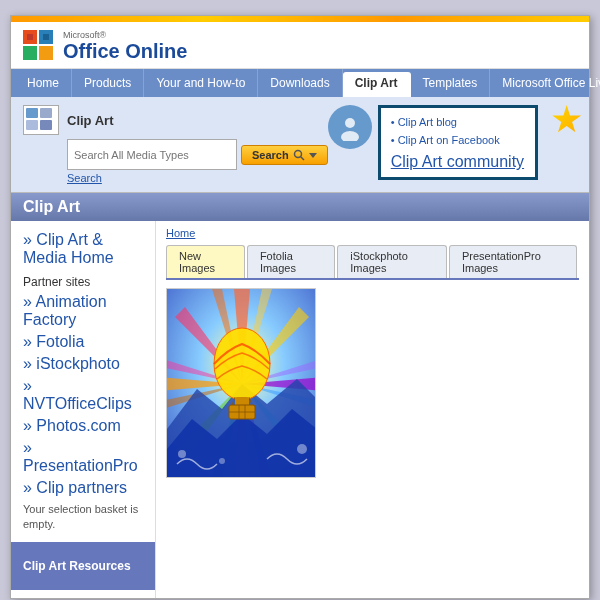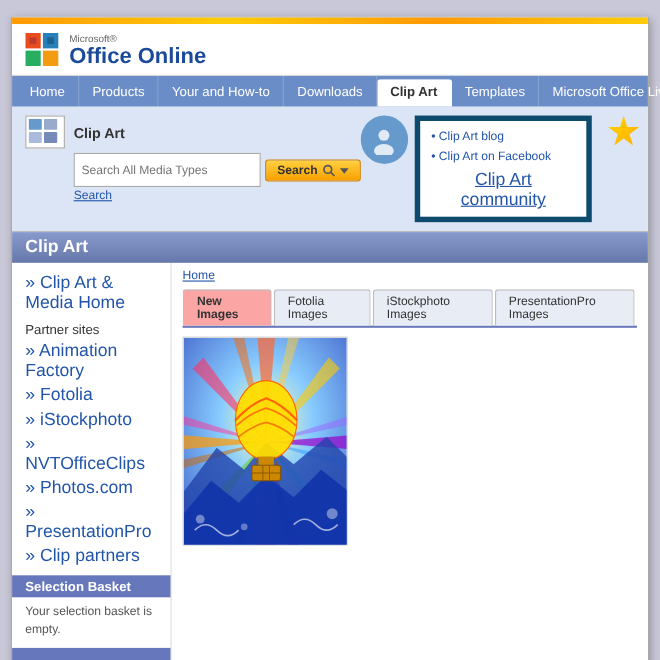--- a/index.html
+++ b/index.html
@@ -166,21 +166,21 @@
       text-decoration: underline;
       cursor: pointer;
       margin-top: 2px;
     }
 
     .search-right {
       display: flex;
       flex-direction: column;
       align-items: flex-start;
       background: white;
-      border: 5px solid #0c4a6e;
+      border: 3px solid #0c4a6e;
       padding: 6px 10px;
       min-width: 160px;
     }
 
     .community-links {
       font-size: 11px;
     }
 
     .community-link {
       color: #2255aa;
@@ -309,22 +309,22 @@
       cursor: pointer;
       border: 1px solid #bbb;
       border-bottom: none;
       background: #e8ecf5;
       color: #333;
       margin-right: 2px;
       border-radius: 3px 3px 0 0;
     }
 
     .img-tab.active {
-      background: #fca5a5;
-      font-weight: bold;
+      background: #fef9c3;
+      font-weight: normal;
       color: #333;
     }
 
     
     .image-preview {
       width: 150px;
       height: 190px;
       border: 1px solid #ccc;
       overflow: hidden;
       position: relative;
@@ -428,21 +428,20 @@
       <div class="sidebar-heading">Partner sites</div>
 
       <a class="sidebar-section-link">» Animation Factory</a>
       <a class="sidebar-section-link">» Fotolia</a>
       <a class="sidebar-section-link">» iStockphoto</a>
       <a class="sidebar-section-link">» NVTOfficeClips</a>
       <a class="sidebar-section-link">» Photos.com</a>
       <a class="sidebar-section-link">» PresentationPro</a>
       <a class="sidebar-section-link">» Clip partners</a>
 
-      <div class="sidebar-section-title">Selection Basket</div>
       <div class="sidebar-text">Your selection basket is empty.</div>
 
       <div class="sidebar-section-title2">Clip Art Resources</div>
     </div>
 
     <div class="main-content">
       <div class="breadcrumb-row">
         <a class="breadcrumb-link">Home</a>
       </div>
 

